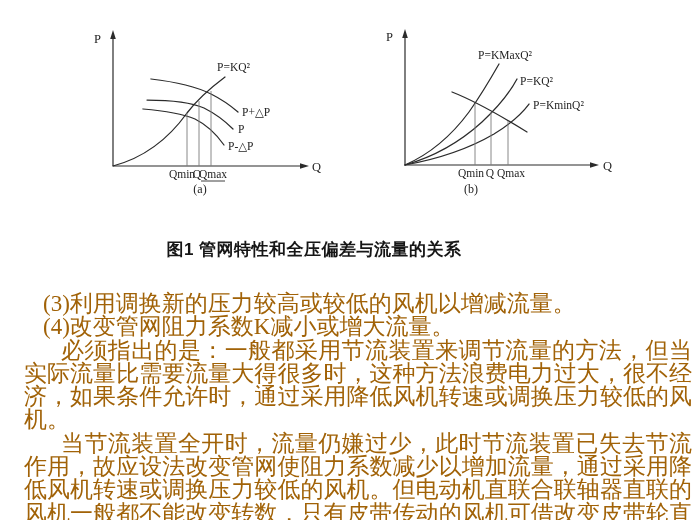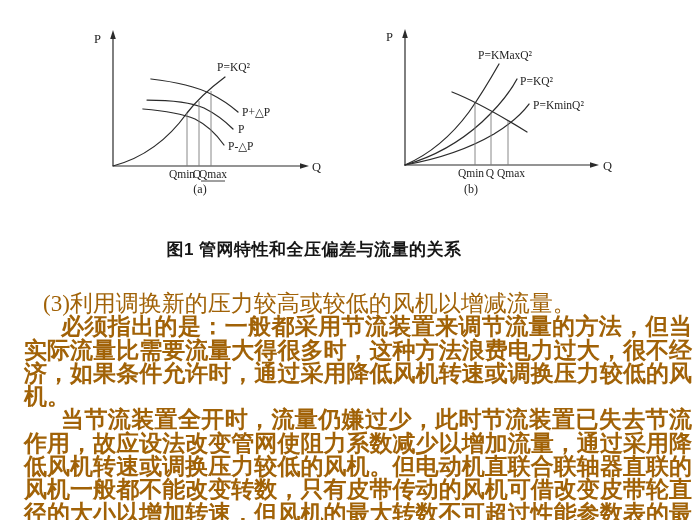--- a/index.html
+++ b/index.html
@@ -22,21 +22,21 @@
     position:absolute;top:238px;left:0;width:628px;text-align:center;
     font-family:"Liberation Sans","DejaVu Sans",sans-serif;
     font-weight:bold;font-size:17px;letter-spacing:0.5px;color:#161616;
   }
   .bodytext{
     position:absolute;top:292px;left:24px;width:668px;
     font-size:23px;line-height:23.3px;text-align:justify;color:#a16207;
   }
   .bodytext p{margin:0;}
   .ind1{text-indent:19px;}
-  .ind2{text-indent:37px;font-weight:bold;}
+  .ind2{text-indent:37px;}
 </style>
 </head>
 <body>
 
 <div class="page">
 
   <div class="chart" style="left:85px;top:15px;width:245px;height:200px;">
     <svg width="245" height="200" viewBox="0 0 245 200">
 
       <line class="axis" x1="28" y1="151" x2="28" y2="24"></line>
@@ -95,17 +95,18 @@
       <text class="tick-label" x="112" y="162" text-anchor="middle">Q</text>
       <text class="tick-label" x="133" y="162" text-anchor="middle">Qmax</text>
       <text class="panel-tag" x="93" y="178" text-anchor="middle">(b)</text>
     </svg>
   </div>
 
   <div class="caption">图1 管网特性和全压偏差与流量的关系</div>
 
   <div class="bodytext">
     <p class="ind1">(3)利用调换新的压力较高或较低的风机以增减流量。</p>
+    <p class="ind1">(4)改变管网阻力系数K减小或增大流量。</p>
     <p class="ind2">必须指出的是：一般都采用节流装置来调节流量的方法，但当实际流量比需要流量大得很多时，这种方法浪费电力过大，很不经济，如果条件允许时，通过采用降低风机转速或调换压力较低的风机。</p>
     <p class="ind2">当节流装置全开时，流量仍嫌过少，此时节流装置已失去节流作用，故应设法改变管网使阻力系数减少以增加流量，通过采用降低风机转速或调换压力较低的风机。但电动机直联合联轴器直联的风机一般都不能改变转数，只有皮带传动的风机可借改变皮带轮直径的大小以增加转速，但风机的最大转数不可超过性能参数表的最高转数。</p>
   </div>
 
 </div>
 
 </body></html>

